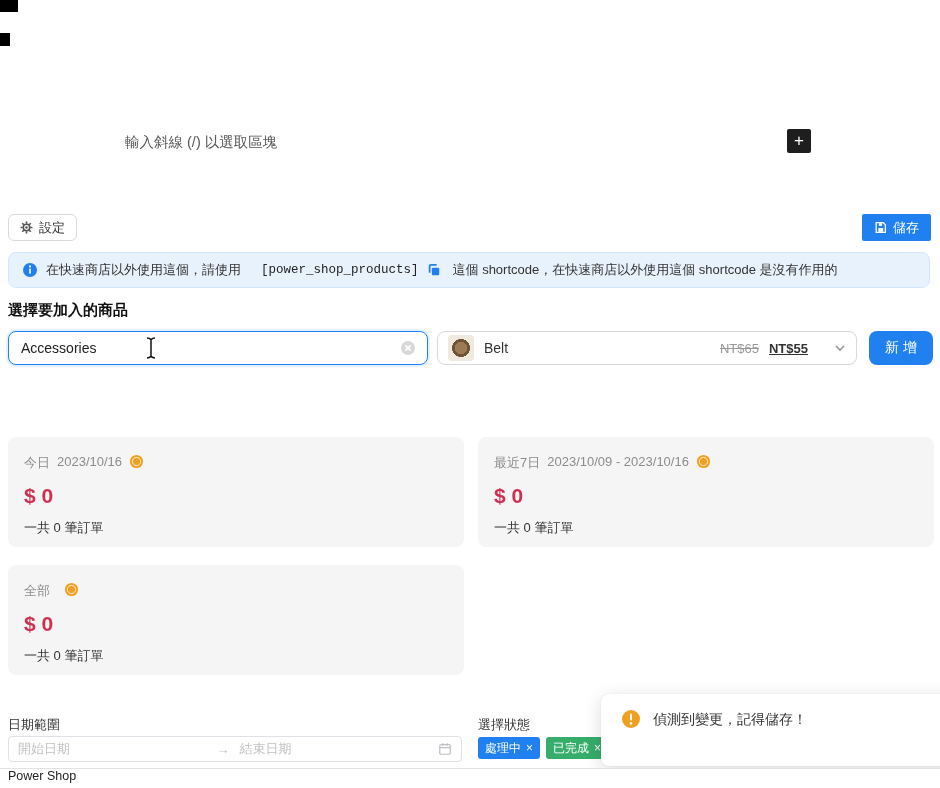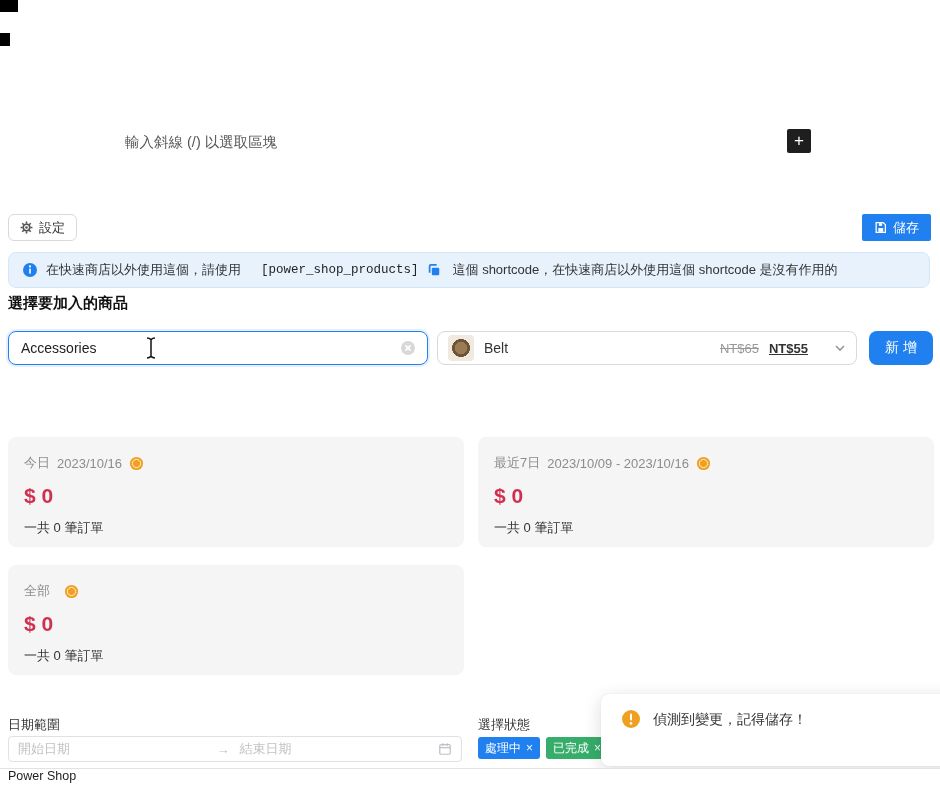--- a/index.html
+++ b/index.html
@@ -23,21 +23,21 @@
   .btn-save{position:absolute;right:9px;top:214px;height:27px;padding:0 12px;background:#2080f0;
     border:none;border-radius:2px;font-size:13px;color:#fff;display:flex;align-items:center;gap:6px;cursor:pointer}
 
   .banner{position:absolute;left:8px;top:252px;width:922px;height:36px;background:#e8f2fd;
     border:1px solid #d3e7fb;border-radius:8px;display:flex;align-items:center;
     padding:0 13px;gap:8px;font-size:13px;color:#333;white-space:nowrap}
   .sc{font-family:"Liberation Mono","DejaVu Sans Mono",monospace;font-size:12.5px;margin-left:12px;color:#222}
   .banner .after{margin-left:4px}
   .copy{line-height:0;cursor:pointer}
 
-  .section-heading{position:absolute;left:8px;top:294px;font-size:15px;font-weight:700;color:#111}
+  .section-heading{position:absolute;left:8px;top:301px;font-size:15px;font-weight:700;color:#111}
 
   .search-wrap{position:absolute;left:8px;top:331px;width:420px;height:34px}
   .search-input{width:100%;height:100%;border:1px solid #2080f0;border-radius:8px;
     padding:0 34px 0 12px;font-size:14px;color:#222;outline:none;font-family:inherit;
     box-shadow:0 0 0 2px rgba(32,128,240,.12)}
   .clear{position:absolute;right:12px;top:9px;line-height:0;cursor:pointer}
   .ibeam{position:absolute;left:137px;top:6px;line-height:0;pointer-events:none}
 
   .product-select{position:absolute;left:437px;top:331px;width:420px;height:34px;background:#fff;
     border:1px solid #d9d9d9;border-radius:8px;display:flex;align-items:center;
@@ -48,21 +48,21 @@
   .spacer{flex:1}
   .reg{font-size:13px;color:#999;text-decoration:line-through}
   .sale{font-size:13px;color:#333;font-weight:600;text-decoration:underline;margin-right:16px}
   .chev{line-height:0}
 
   .btn-add{position:absolute;left:869px;top:331px;width:64px;height:34px;background:#2080f0;
     border:none;border-radius:8px;color:#fff;font-size:14px;cursor:pointer}
 
   .card{position:absolute;width:456px;height:110px;background:#f5f5f5;border-radius:8px;padding:17px 16px}
   .c1{left:8px;top:437px}.c2{left:478px;top:437px}.c3{left:8px;top:565px}
-  .card-head{display:flex;align-items:center;gap:7px;font-size:13px;color:#8c8c8c}
+  .card-head{display:flex;gap:7px;font-size:13px;color:#8c8c8c}
   .coin{line-height:0}
   .amount{margin-top:12px;font-size:21px;font-weight:700;color:#d03050}
   .orders{margin-top:11px;font-size:13px;color:#333}
 
   .flabel{position:absolute;top:716px;font-size:13px;color:#333}
   .f1{left:8px}.f2{left:478px}
   .date-range{position:absolute;left:8px;top:736px;width:454px;height:26px;background:#fff;
     border:1px solid #e0e0e6;border-radius:4px;display:flex;align-items:center;
     padding:0 9px;font-size:13px;cursor:text}
   .ph{color:#c2c2c2}

